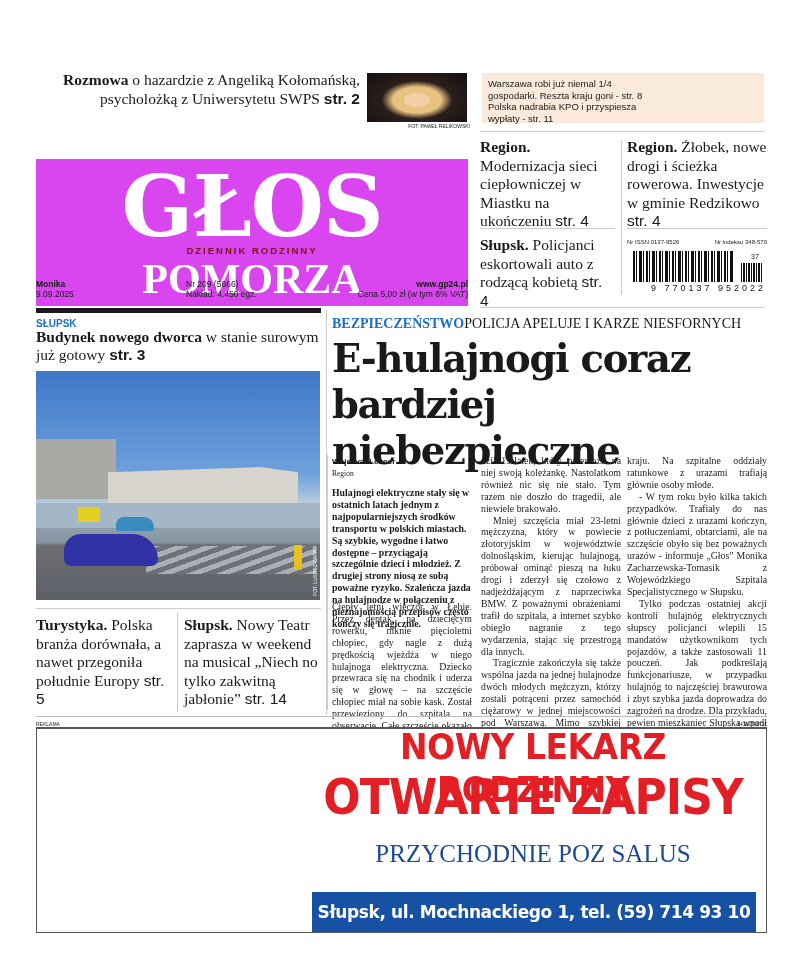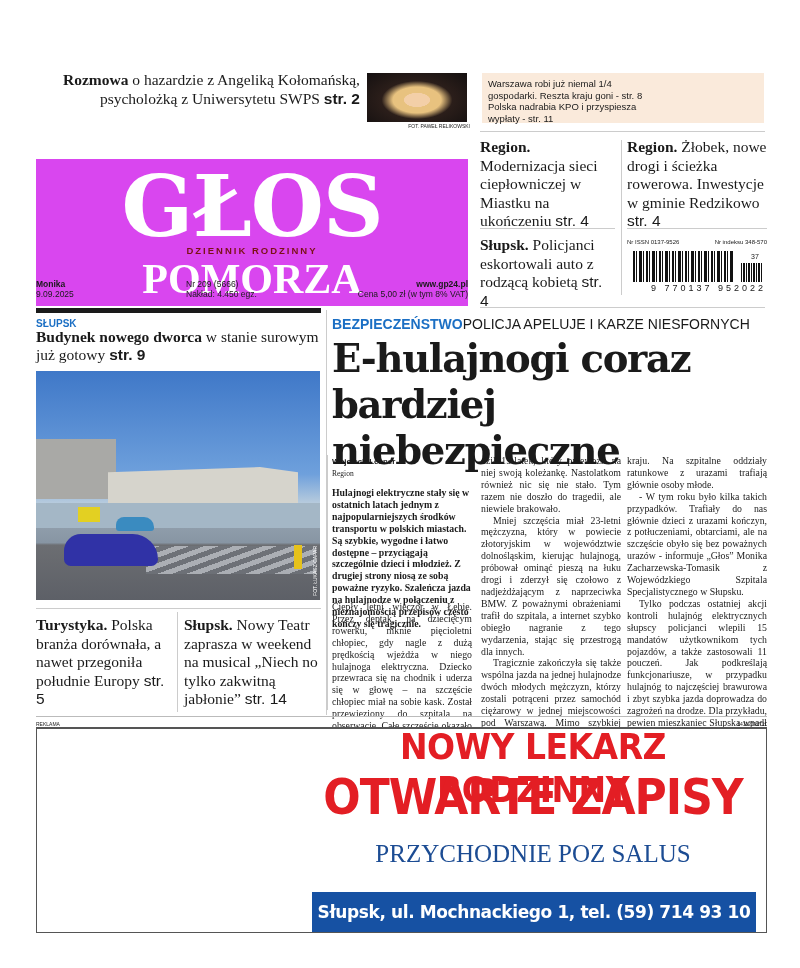--- a/index.html
+++ b/index.html
@@ -71,21 +71,21 @@
   #ph-car2 { left: 28px; top: 163px; width: 94px; height: 32px; background: #3032a6; border-radius: 20px 30px 8px 8px; }
   #ph-crossing { left: 110px; top: 175px; width: 170px; height: 28px; background: repeating-linear-gradient(160deg, #c8ccd2 0 5px, #70747b 5px 10px); opacity: 0.7; }
   #ph-post { left: 258px; top: 174px; width: 8px; height: 24px; background: #e6c21b; }
   #ph-credit { right: 2px; bottom: 4px; font-size: 5px; color: #fff; writing-mode: vertical-rl; transform: rotate(180deg); font-family: "Liberation Sans", sans-serif; }
 
   
   #bl1 { left: 36px; top: 616px; width: 135px; }
   #bl2 { left: 184px; top: 616px; width: 136px; }
 
   
-  #kicker { left: 332px; top: 316px; font-family: Liberation Sans, sans-serif; font-size: 14px; }
+  #kicker { left: 332px; top: 316px; font-family: Liberation Serif, serif; font-size: 14px; }
   #kicker b { color: #1b6fc4; font-weight: 900; }
   #headline { left: 332px; top: 336px; width: 440px; font-family: "DejaVu Serif", serif; font-weight: bold; font-size: 38.5px; line-height: 46px; letter-spacing: -1.3px; }
 
   
   .col { font-family: "Liberation Serif", serif; font-size: 9.8px; line-height: 11.9px; text-align: justify; hyphens: auto; }
   .col p { text-indent: 12px; }
   .col p.noind { text-indent: 0; }
   #byline { left: 332px; top: 457px; font-family: "Liberation Sans", sans-serif; font-size: 8px; font-weight: bold; }
   #byline-sec { left: 332px; top: 469px; font-family: "Liberation Serif", serif; font-size: 7.5px; }
   #lede { left: 332px; top: 487px; width: 140px; font-family: "Liberation Serif", serif; font-weight: bold; font-size: 9.8px; line-height: 11.9px; }
@@ -170,21 +170,21 @@
   <div id="barcode-main" class="abs"></div>
   <div id="barcode-add" class="abs"></div>
   <div id="barcode-37" class="abs">37</div>
   <div id="barcode-num" class="abs">9 770137 952022</div>
 </div>
 
 <div id="blackbar" class="abs"></div>
 <div class="abs vrule" style="left:326px;top:310px;height:405px;"></div>
 <div id="slupsk-kicker" class="abs">SŁUPSK</div>
 <div id="lead-left" class="abs">
-  <b>Budynek nowego dworca</b><span> w stanie surowym już gotowy </span><span class="str">str. 9</span>
+  <b>Budynek nowego dworca</b><span> w stanie surowym już gotowy </span><span class="str">str. 3</span>
 </div>
 
 <div id="photo" class="abs">
   <div id="ph-tower" class="abs"></div>
   <div id="ph-station" class="abs"></div>
   <div id="ph-fence" class="abs"></div>
   <div id="ph-yellow" class="abs"></div>
   <div id="ph-crossing" class="abs"></div>
   <div id="ph-car1" class="abs"></div>
   <div id="ph-car2" class="abs"></div>

